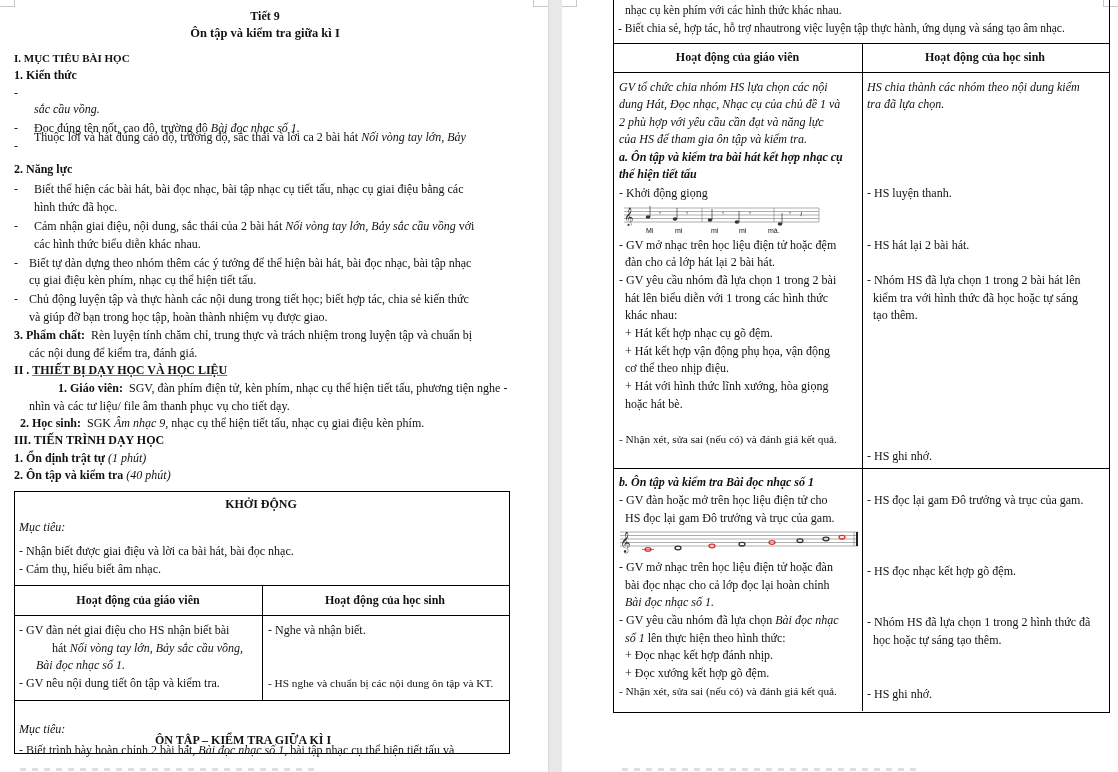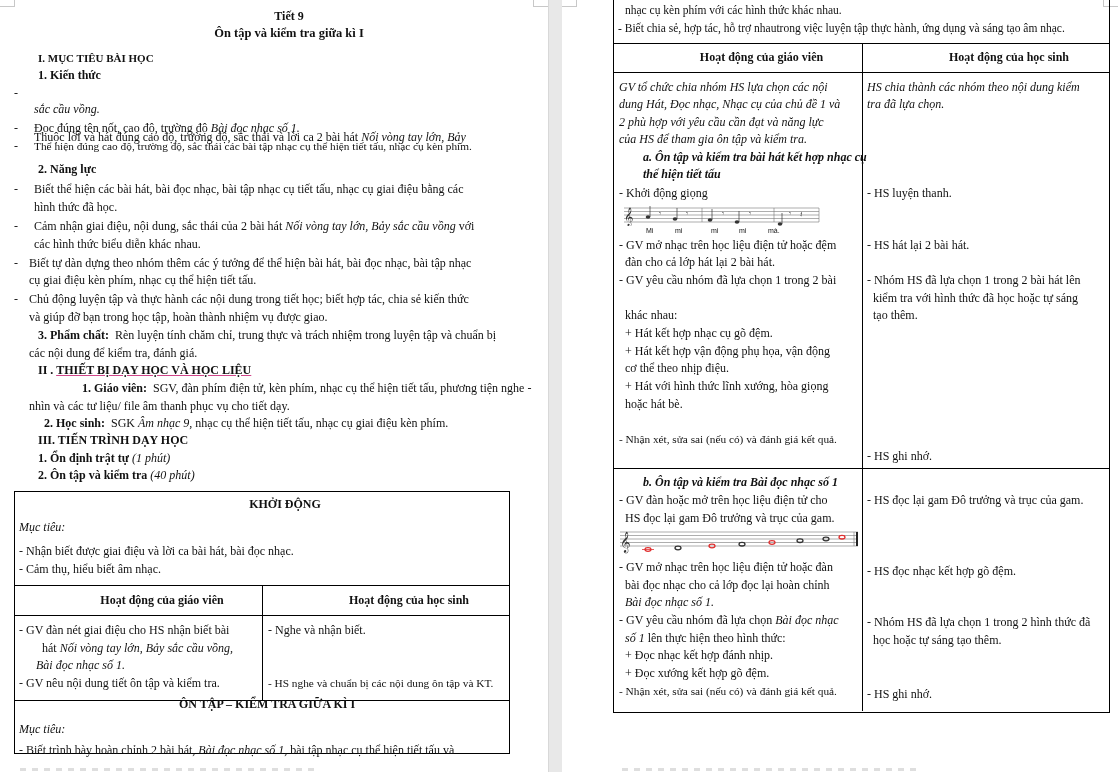--- a/index.html
+++ b/index.html
@@ -7,21 +7,21 @@
     width: 1118px; height: 772px; overflow: hidden; position: relative;
     background: #e6e6e6;
     font-family: "Liberation Serif", serif; color: #111; font-size: 12px;
   }
   .page { position: absolute; top: 0; height: 772px; background: #fff; overflow: hidden; }
   #page-left { left: 0; width: 548px; }
   #page-right { left: 562px; width: 556px; }
   .gutter { position: absolute; left: 548px; top: 0; width: 14px; height: 772px; background: #e8e8e8; border-left: 1px solid #d8d8d8; border-right: 1px solid #d8d8d8; }
   .corner { position: absolute; border-color: #c8c8c8; border-style: solid; width: 14px; height: 6px; }
   .line { position: absolute; white-space: nowrap; line-height: 17px; font-size: 12px; }
-  .b { font-weight: bold; padding-left: 24px; }
+  .b { font-weight: bold; }
   .i { font-style: italic; }
   .c { text-align: center; }
   .u { text-decoration: underline; text-decoration-color: #d0458a; }
   .box { position: absolute; border: 1px solid #000; }
   .hl { position: absolute; height: 0; border-top: 1px solid #000; }
   .vl { position: absolute; width: 0; border-left: 1px solid #000; }
   .staff { position: absolute; }
   .blur { position: absolute; height: 3px; background: repeating-linear-gradient(90deg,#d0d0d0 0 6px,transparent 6px 12px); opacity: .7; }
 </style>
 </head>
@@ -44,21 +44,20 @@
     <span>Thuộc lời và hát đúng cao độ, trường độ, sắc thái và lời ca 2 bài hát </span><span class="i">Nối vòng tay lớn, Bảy</span>
   </div>
   <div class="line i" style="left:34px;top:101px;">sắc cầu vồng.</div>
 
   <div class="line" style="left:14px;top:120px;">-</div>
   <div class="line" style="left:34px;top:120px;">
     <span>Đọc đúng tên nốt, cao độ, trường độ </span><span class="i">Bài đọc nhạc số 1.</span>
   </div>
 
   <div class="line" style="left:14px;top:138px;">-</div>
-  <div class="line" style="left:34px;top:138px;font-size:11.3px;">Thể hiện đúng cao độ, trường độ, sắc thái các bài tập nhạc cụ thể hiện tiết tấu, nhạc cụ kèn phím.</div>
 
   <div class="line b" style="left:14px;top:161px;">2. Năng lực</div>
 
   <div class="line" style="left:14px;top:181px;">-</div>
   <div class="line" style="left:34px;top:181px;">Biết thể hiện các bài hát, bài đọc nhạc, bài tập nhạc cụ tiết tấu, nhạc cụ giai điệu bằng các</div>
   <div class="line" style="left:34px;top:199px;">hình thức đã học.</div>
 
   <div class="line" style="left:14px;top:218px;">-</div>
   <div class="line" style="left:34px;top:218px;">
     <span>Cảm nhận giai điệu, nội dung, sắc thái của 2 bài hát </span><span class="i">Nối vòng tay lớn, Bảy sắc cầu vồng</span><span> với</span>
@@ -104,30 +103,30 @@
   <div class="line i" style="left:19px;top:519px;">Mục tiêu:</div>
   <div class="line" style="left:19px;top:543px;">- Nhận biết được giai điệu và lời ca bài hát, bài đọc nhạc.</div>
   <div class="line" style="left:19px;top:561px;">-  Cảm thụ, hiểu biết âm nhạc.</div>
   <div class="hl" style="left:14px;width:495px;top:585px;"></div>
   <div class="vl" style="left:262px;top:585px;height:116px;"></div>
   <div class="line b c" style="left:14px;width:248px;top:592px;">Hoạt động của giáo viên</div>
   <div class="line b c" style="left:262px;width:246px;top:592px;">Hoạt động của học sinh</div>
   <div class="hl" style="left:14px;width:495px;top:615px;"></div>
 
   <div class="line" style="left:19px;top:622px;">-     GV đàn nét giai điệu cho HS nhận biết bài</div>
-  <div class="line" style="left:42px;top:640px;">
+  <div class="line" style="left:52px;top:640px;">
     <span>hát </span><span class="i">Nối vòng tay lớn, Bảy sắc cầu vồng,</span>
   </div>
   <div class="line i" style="left:36px;top:657px;">Bài đọc nhạc số 1.</div>
   <div class="line" style="left:19px;top:675px;">- GV nêu nội dung tiết ôn tập và kiểm tra.</div>
   <div class="line" style="left:268px;top:622px;">- Nghe và nhận biết.</div>
   <div class="line" style="left:268px;top:675px;font-size:11.3px;">-  HS nghe và chuẩn bị các nội dung ôn tập và KT.</div>
 
   <div class="hl" style="left:14px;width:495px;top:700px;"></div>
-  <div class="line b c" style="left:14px;width:458px;top:696px;">ÔN TẬP – KIỂM TRA GIỮA KÌ I</div>
+  <div class="line b c" style="left:14px;width:458px;top:732px;">ÔN TẬP – KIỂM TRA GIỮA KÌ I</div>
   <div class="line i" style="left:19px;top:721px;">Mục tiêu:</div>
   <div class="line" style="left:19px;top:742px;">
     <span>- Biết trình bày hoàn chỉnh 2 bài hát, </span><span class="i">Bài đọc nhạc số 1</span><span>, bài tập nhạc cụ thể hiện tiết tấu và</span>
   </div>
   <div class="blur" style="left:20px;top:768px;width:300px;"></div>
 </div>
 
 <div class="gutter"></div>
 
 <div class="page" id="page-right">
@@ -190,20 +189,21 @@
   </svg>
   <div class="line" style="left:84px;top:226px;font-family:'Liberation Sans',sans-serif;font-size:7px;line-height:10px;">Mi</div>
   <div class="line" style="left:113px;top:226px;font-family:'Liberation Sans',sans-serif;font-size:7px;line-height:10px;">mi</div>
   <div class="line" style="left:149px;top:226px;font-family:'Liberation Sans',sans-serif;font-size:7px;line-height:10px;">mi</div>
   <div class="line" style="left:177px;top:226px;font-family:'Liberation Sans',sans-serif;font-size:7px;line-height:10px;">mi</div>
   <div class="line" style="left:206px;top:226px;font-family:'Liberation Sans',sans-serif;font-size:7px;line-height:10px;">mà.</div>
 
   <div class="line" style="left:57px;top:237px;">- GV mở nhạc trên học liệu điện tử hoặc đệm</div>
   <div class="line" style="left:57px;top:254px;white-space:pre;">  đàn cho cả lớp hát lại 2 bài hát.</div>
   <div class="line" style="left:57px;top:272px;">-  GV yêu cầu nhóm đã lựa chọn 1 trong 2 bài</div>
+  <div class="line" style="left:57px;top:290px;white-space:pre;">  hát lên biểu diễn với 1 trong các hình thức</div>
   <div class="line" style="left:57px;top:307px;white-space:pre;">  khác nhau:</div>
   <div class="line" style="left:57px;top:325px;white-space:pre;">  + Hát kết hợp nhạc cụ gõ đệm.</div>
   <div class="line" style="left:57px;top:343px;white-space:pre;">  + Hát kết hợp vận động phụ họa, vận động</div>
   <div class="line" style="left:57px;top:360px;white-space:pre;">  cơ thể theo nhịp điệu.</div>
   <div class="line" style="left:57px;top:378px;white-space:pre;">  + Hát với hình thức lĩnh xướng, hòa giọng</div>
   <div class="line" style="left:57px;top:396px;white-space:pre;">  hoặc hát bè.</div>
   <div class="line" style="left:57px;top:431px;font-size:11.3px;">- Nhận xét, sửa sai (nếu có) và đánh giá kết quả.</div>
 
   <div class="line" style="left:305px;top:237px;">-  HS hát lại 2 bài hát.</div>
   <div class="line" style="left:305px;top:272px;white-space:pre;">- Nhóm HS đã lựa chọn 1 trong 2 bài hát lên</div>

